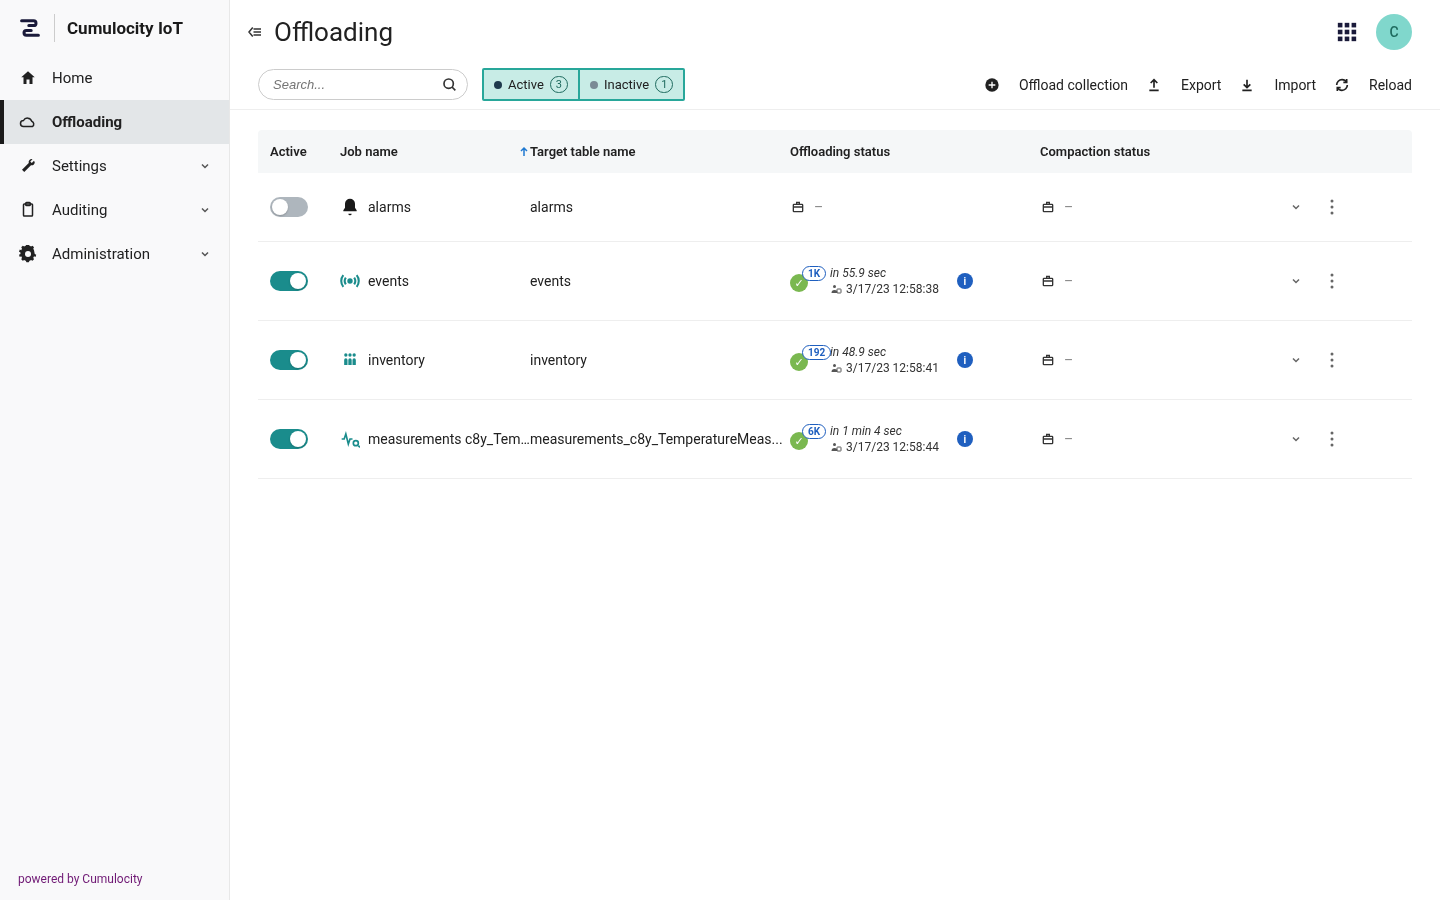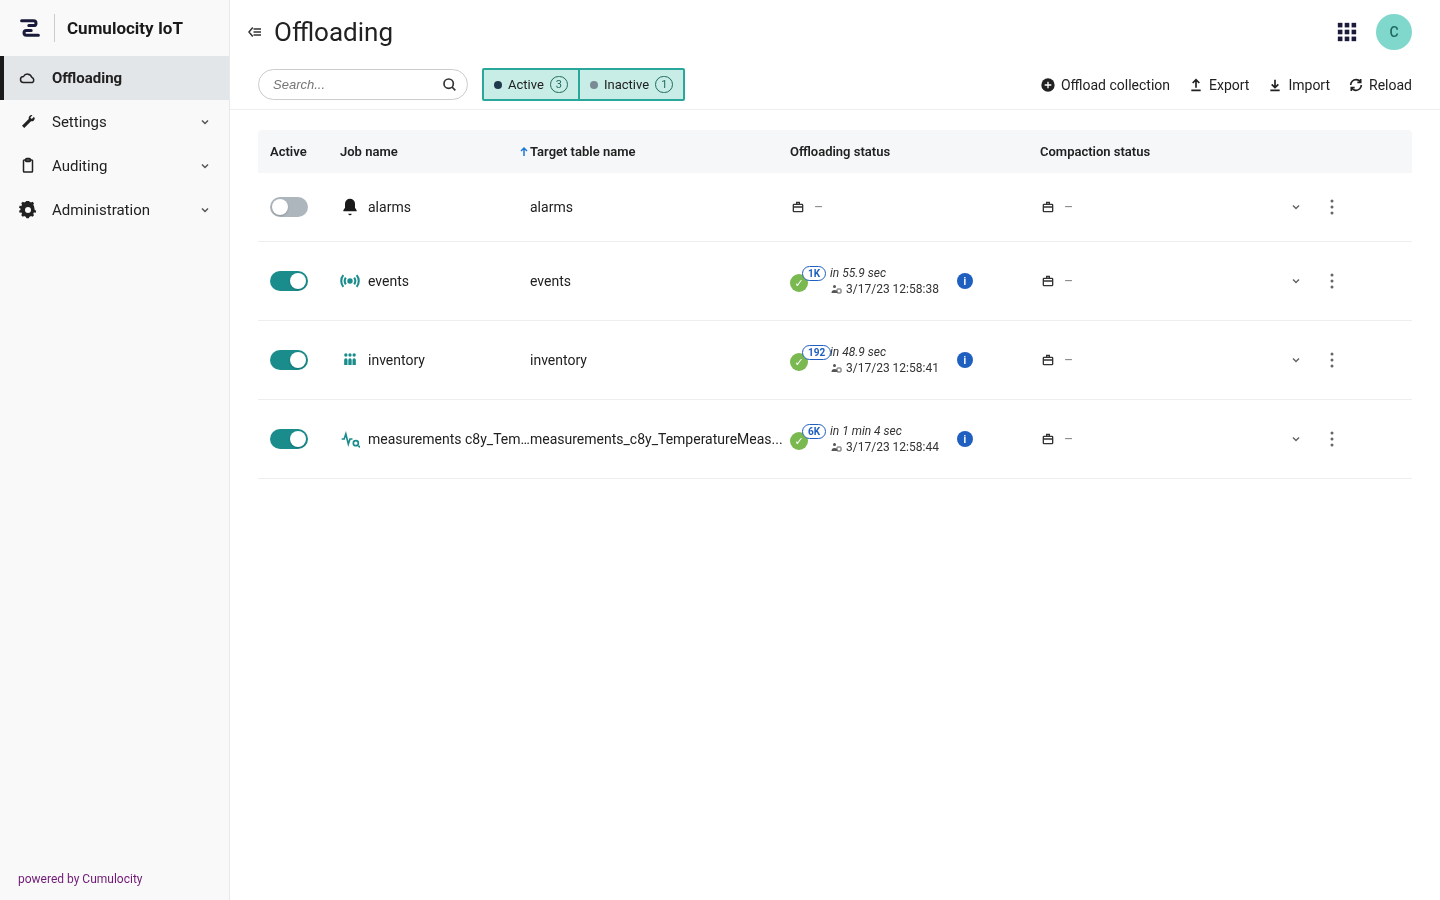--- a/index.html
+++ b/index.html
@@ -36,21 +36,21 @@
 .search-box input { width: 100%; padding: 7px 34px 7px 14px; border: 1px solid #ccc; border-radius: 18px; font-style: italic; font-size: 13px; color: #555; outline: none; }
 .search-box .search-icon { position: absolute; right: 10px; top: 50%; transform: translateY(-50%); color: #333; }
 .filter-pills { display: flex; border: 2px solid #28a79a; border-radius: 2px; overflow: hidden; }
 .pill { display: flex; align-items: center; gap: 6px; padding: 6px 10px; background: #c8ece6; font-size: 13px; cursor: pointer; }
 .pill + .pill { border-left: 2px solid #28a79a; }
 .pill .dot { width: 8px; height: 8px; border-radius: 50%; }
 .pill .dot.dark { background: #1f3a4d; }
 .pill .dot.light { background: #7a8a95; }
 .pill .count { border: 1px solid #1f6b5f; color: #1f6b5f; border-radius: 10px; font-size: 11px; padding: 0 5px; line-height: 15px; min-width: 18px; text-align: center; }
 .toolbar-actions { margin-left: auto; display: flex; align-items: center; gap: 18px; font-size: 14px; color: #212121; }
-.action { display: flex; align-items: center; gap: 5px; cursor: pointer; }
+.action { display: flex; align-items: center; gap: 19px; cursor: pointer; }
 
 
 .table { margin: 20px 28px 0 28px; }
 .thead { display: flex; align-items: center; padding: 14px 12px; background: #f5f7f8; border-radius: 4px 4px 0 0; font-size: 13px; color: #212121; font-weight: 600; }
 .col-active { width: 70px; }
 .col-job { width: 190px; display: flex; align-items: center; gap: 3px; }
 .col-job .sort-icon { margin-left: auto; color: #1f79d1; }
 .col-target { width: 260px; }
 .col-offstatus { width: 250px; }
 .col-compstatus { width: 250px; }
@@ -89,20 +89,28 @@
       <span>
         <svg class="brand-logo" viewBox="0 0 40 40">
             <path d="M6 8 h20 q4 0 4 4 t-4 4 h-8" fill="none" stroke="#1a1a3a" stroke-width="5" stroke-linecap="round"></path>
             <path d="M34 32 h-20 q-4 0 -4 -4 t4 -4 h8" fill="none" stroke="#1a1a3a" stroke-width="5" stroke-linecap="round"></path>
           </svg>
       </span>
       <span class="brand-divider"></span>
       <span class="brand-text">Cumulocity IoT</span>
     </div>
     <ul class="nav">
+      <li class="nav-item">
+        <span class="icon">
+            <svg width="18" height="18" viewBox="0 0 24 24" fill="#212121">
+              <path d="M12 3l9 8h-3v9h-4v-6h-4v6H6v-9H3z"></path>
+            </svg>
+          </span>
+        <span>Home</span>
+      </li>
       <li class="nav-item active">
         <span class="icon">
             <svg width="18" height="18" viewBox="0 0 24 24" fill="none" stroke="#212121" stroke-width="2">
               <path d="M6 18a4 4 0 010-8 6 6 0 0111 1 4 4 0 011 7H6z"></path>
             </svg>
           </span>
         <span>Offloading</span>
       </li>
       <li class="nav-item">
         <span class="icon">

